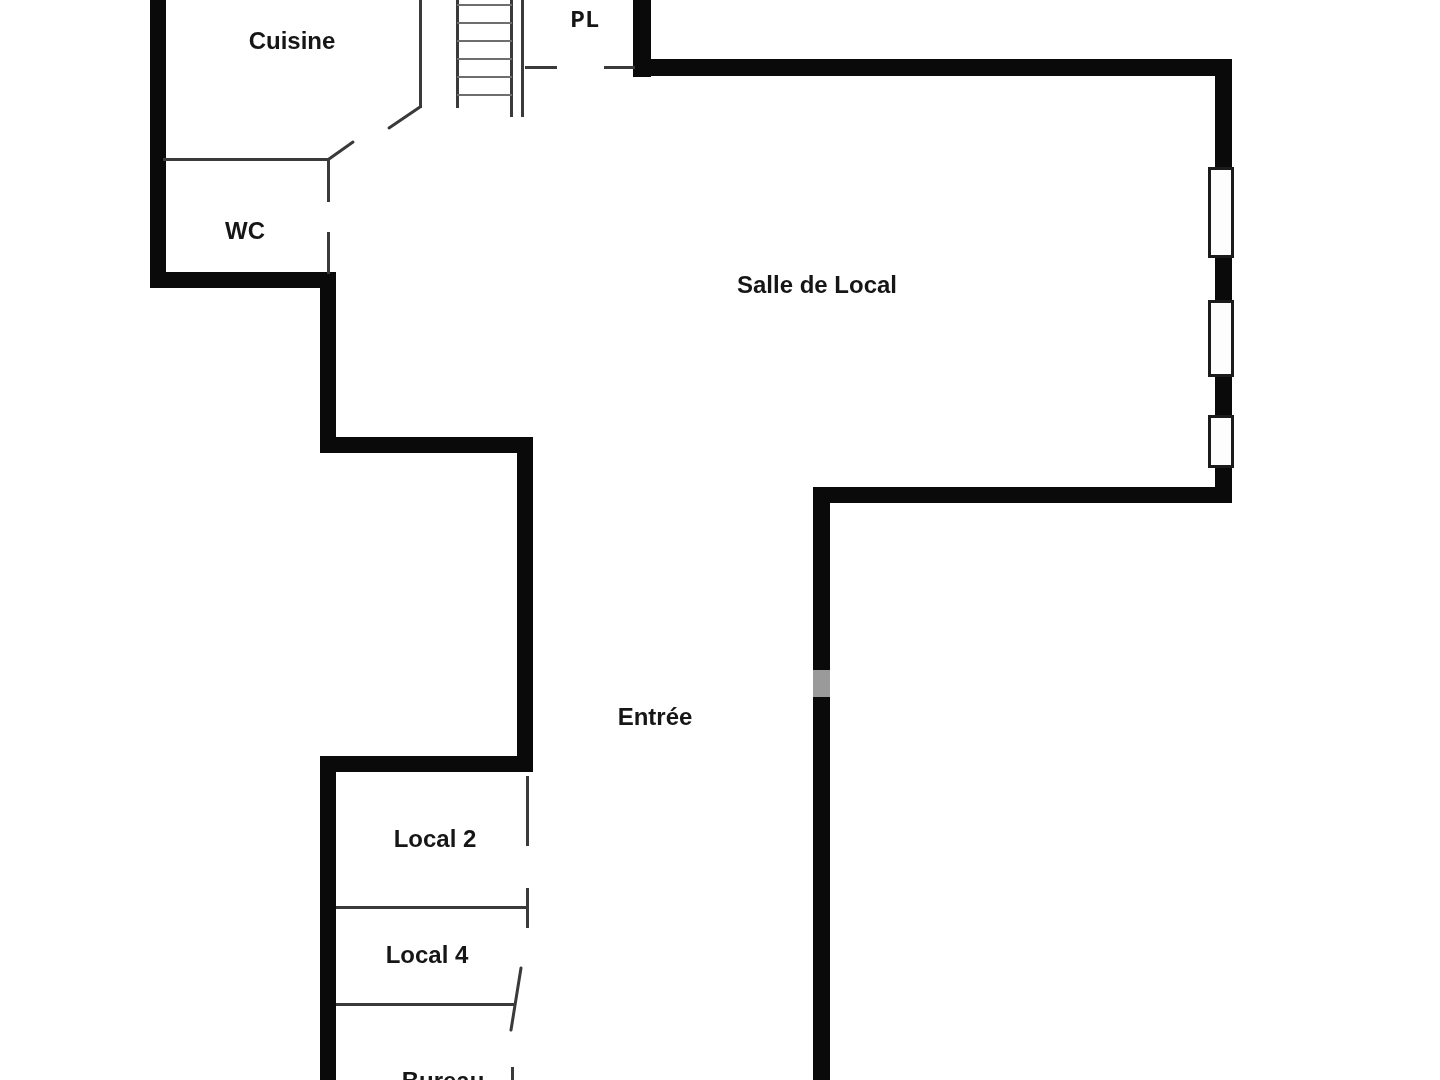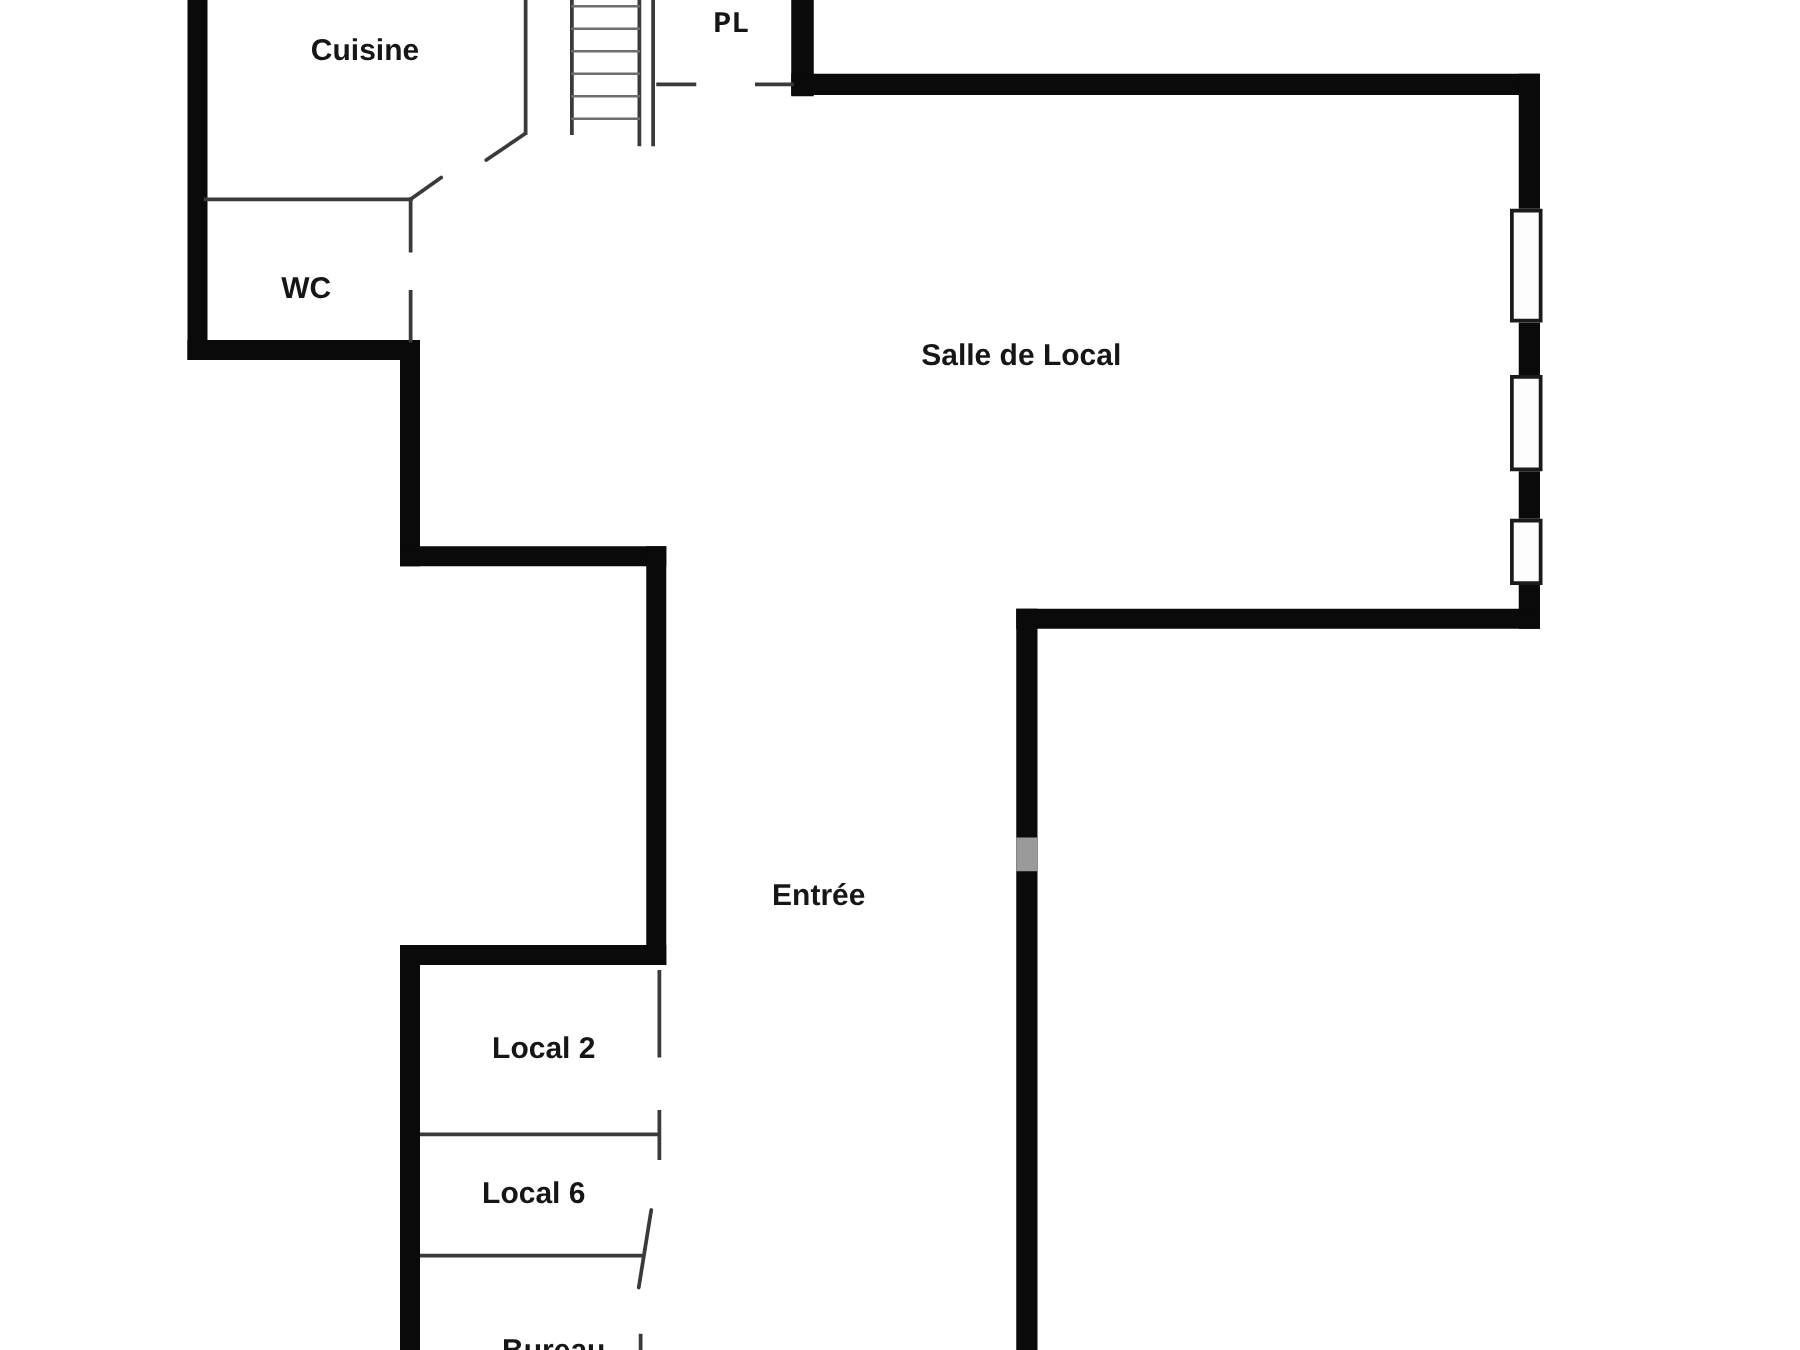--- a/index.html
+++ b/index.html
@@ -97,15 +97,15 @@
       <line x1="420" y1="107" x2="389" y2="128" stroke="#3a3a3a" stroke-width="3" stroke-linecap="round"></line>
       <line x1="353" y1="142" x2="329" y2="159" stroke="#3a3a3a" stroke-width="3" stroke-linecap="round"></line>
       <line x1="521" y1="968" x2="511" y2="1030" stroke="#3a3a3a" stroke-width="3" stroke-linecap="round"></line>
     </svg>
     <div class="room-label" style="left: 292px; top: 41px; width: auto; height: auto;">Cuisine</div>
     <div class="room-label" style="left: 585px; top: 20px; width: auto; height: auto; font-family: Liberation Mono, monospace;">PL</div>
     <div class="room-label" style="left: 245px; top: 211px; width: auto; height: auto; margin-top: 20px;">WC</div>
     <div class="room-label" style="left: 817px; top: 285px; width: auto; height: auto;">Salle de Local</div>
     <div class="room-label" style="left: 655px; top: 717px; width: auto; height: auto;">Entrée</div>
     <div class="room-label" style="left: 435px; top: 839px; width: auto; height: auto;">Local 2</div>
-    <div class="room-label" style="left: 427px; top: 955px; width: auto; height: auto;">Local 6</div>
+    <div class="room-label" style="left: 427px; top: 955px; width: auto; height: auto;">Local 4</div>
     <div class="room-label" style="left: 443px; top: 1081px; width: auto; height: auto;">Bureau</div>
   </div>
 
 </body></html>

